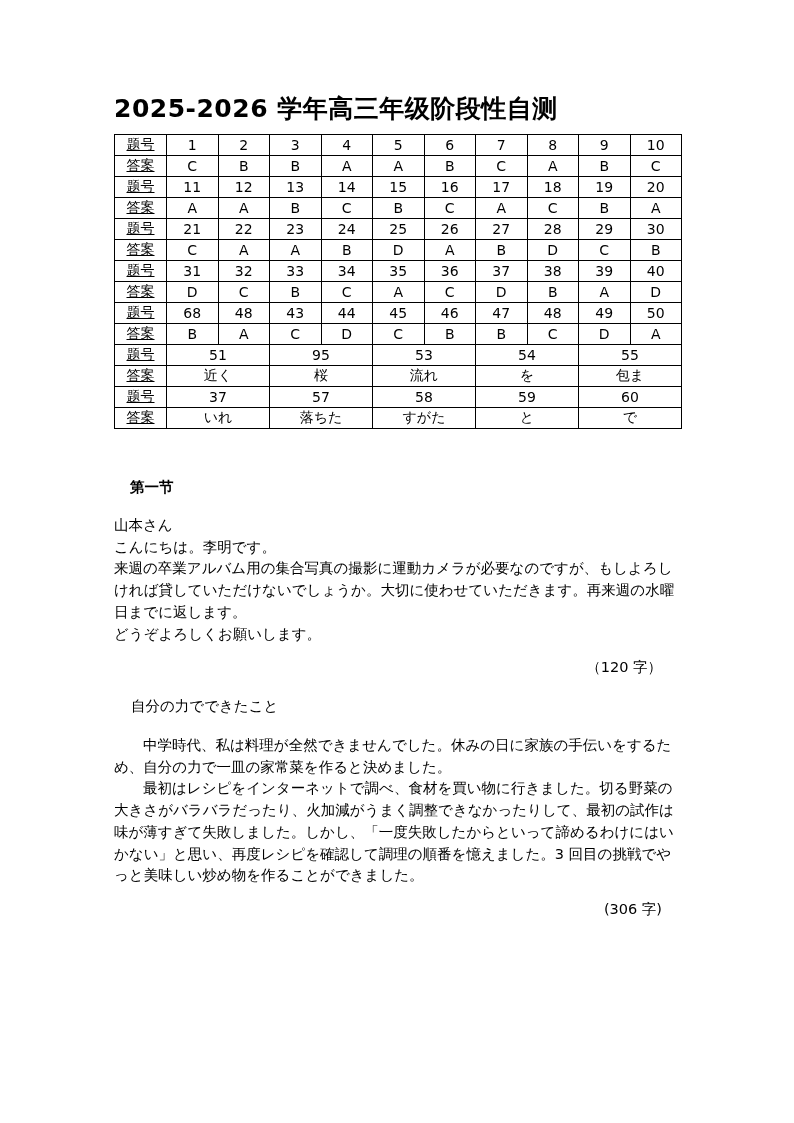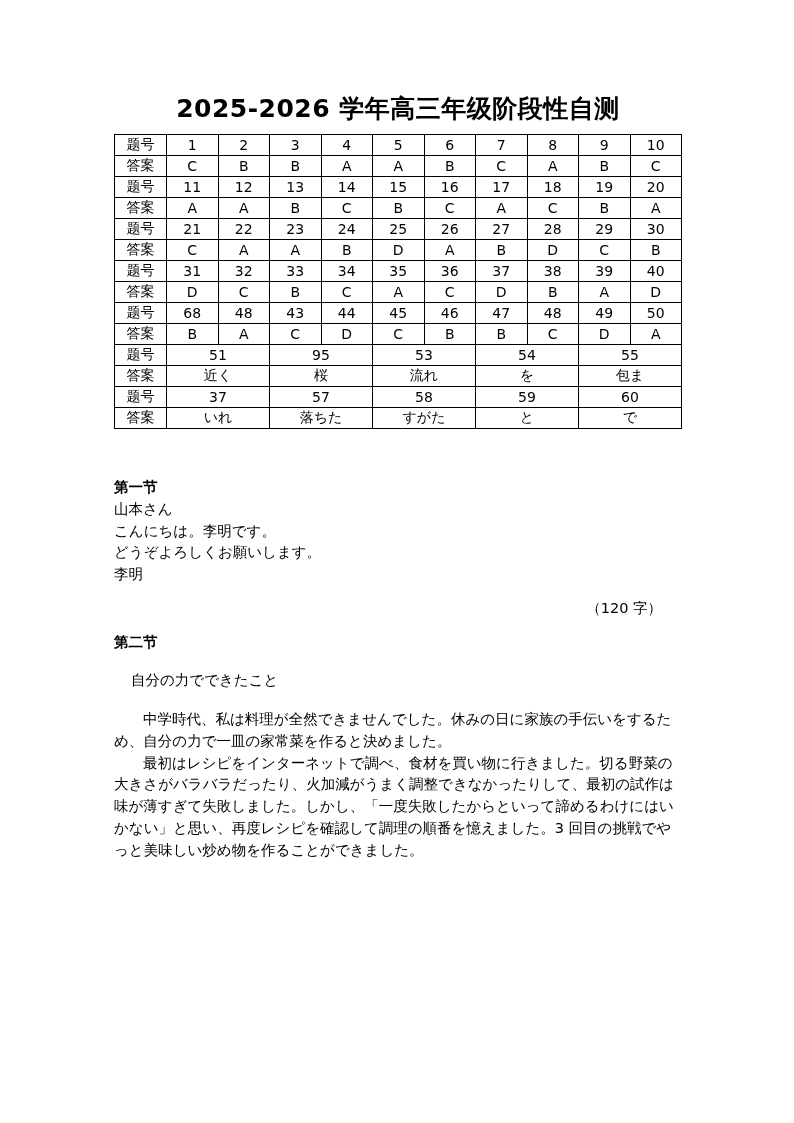--- a/index.html
+++ b/index.html
@@ -12,21 +12,20 @@
     height: 1123px;
     background: #ffffff;
     color: #000000;
     box-sizing: border-box;
     padding: 92px 112px 0 114px;
     font-family: "DejaVu Sans", "Liberation Sans", sans-serif;
     position: relative;
     overflow: hidden;
   }
   .title {
-    text-align: center;
     font-weight: bold;
     font-size: 25px;
     line-height: 1.32;
     margin: 0;
     letter-spacing: 0.5px;
   }
   table.answers {
     border-collapse: collapse;
     width: 100%;
     table-layout: fixed;
@@ -34,29 +33,29 @@
     font-size: 14px;
   }
   table.answers td {
     border: 1px solid #000000;
     text-align: center;
     height: 20px;
     padding: 0 2px;
     overflow: hidden;
     white-space: nowrap;
   }
-  td.label-cell { text-align: center; }
+  td.label-cell { text-align: center; text-decoration: underline; }
   .content {
     margin-top: 48px;
     font-size: 14.5px;
     line-height: 1.5;
   }
   .sec-heading {
     font-weight: bold;
-    margin: 0;
+    margin: 16px;
   }
   .line { margin: 0; }
   .count-line {
     text-align: right;
     padding-right: 8px;
     margin: 12px;
   }
   .essay-title {
     font-weight: normal;
     margin: 17px;
@@ -254,27 +253,27 @@
         </tr>
       </tbody>
   </table>
 
   <div class="content">
 
     <div class="sec-heading">第一节</div>
     <div>
         <div class="line">山本さん</div>
         <div class="line">こんにちは。李明です。</div>
+        <div class="line">来週の卒業アルバム用の集合写真の撮影に運動カメラが必要なのですが、もしよろしければ貸していただけないでしょうか。大切に使わせていただきます。再来週の水曜日までに返します。</div>
         <div class="line">どうぞよろしくお願いします。</div>
-        <div class="line">李明</div>
       </div>
     <div class="count-line">（120 字）</div>
 
-    <div class="sec-heading">第二节</div>
     <div class="essay-title">自分の力でできたこと</div>
     <div>
         <p class="para">中学時代、私は料理が全然できませんでした。休みの日に家族の手伝いをするため、自分の力で一皿の家常菜を作ると決めました。</p>
         <p class="para">最初はレシピをインターネットで調べ、食材を買い物に行きました。切る野菜の大きさがバラバラだったり、火加減がうまく調整できなかったりして、最初の試作は味が薄すぎて失敗しました。しかし、「一度失敗したからといって諦めるわけにはいかない」と思い、再度レシピを確認して調理の順番を憶えました。3 回目の挑戦でやっと美味しい炒め物を作ることができました。</p>
       </div>
+    <div class="count-line">(306 字)</div>
 
   </div>
 
 </div>
 
 </body></html>

